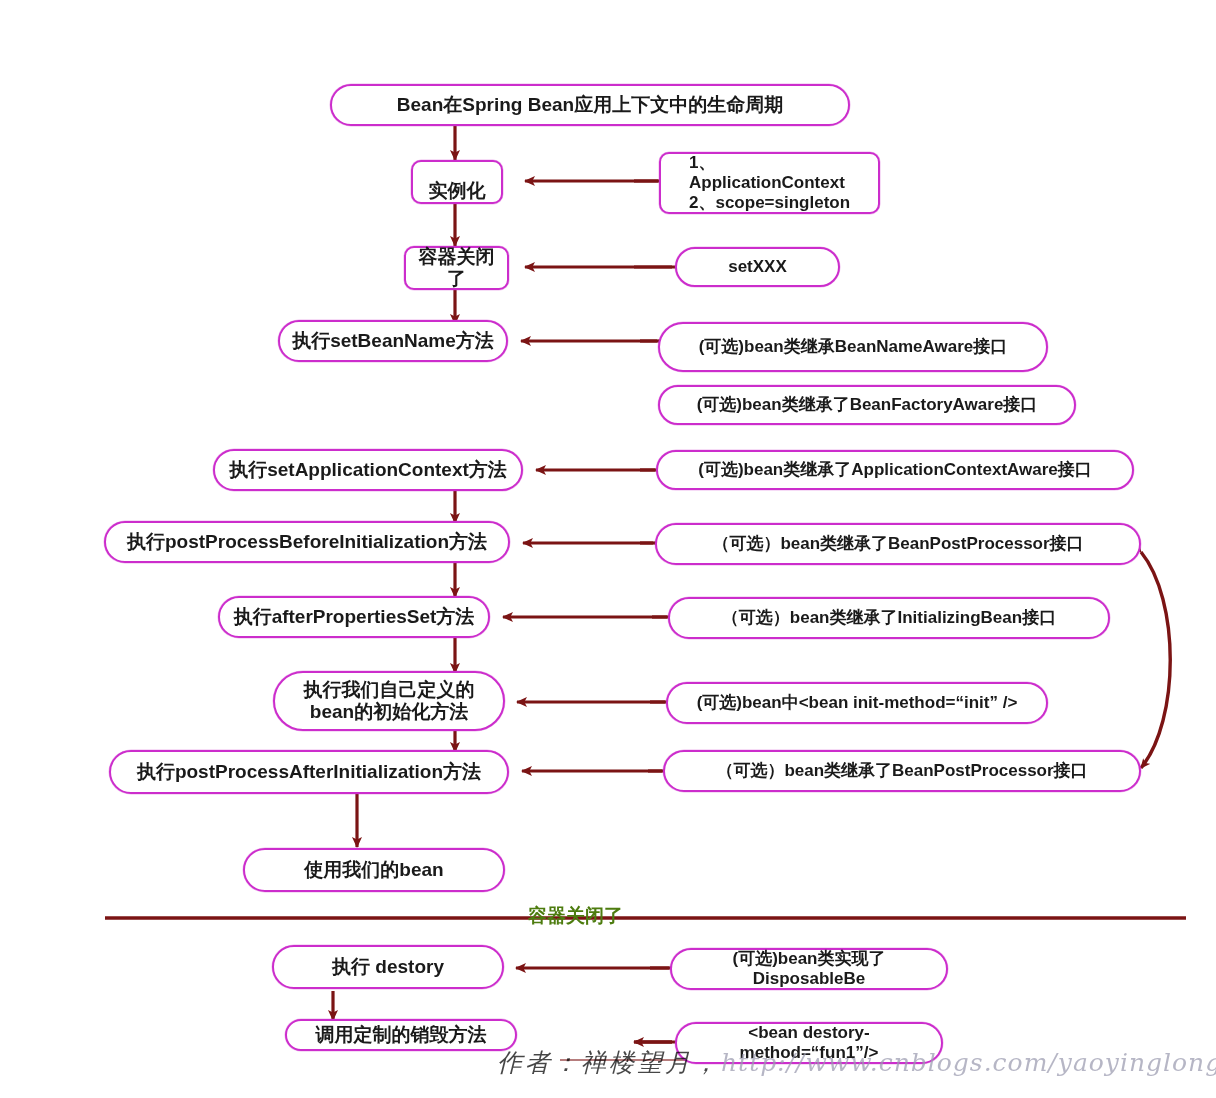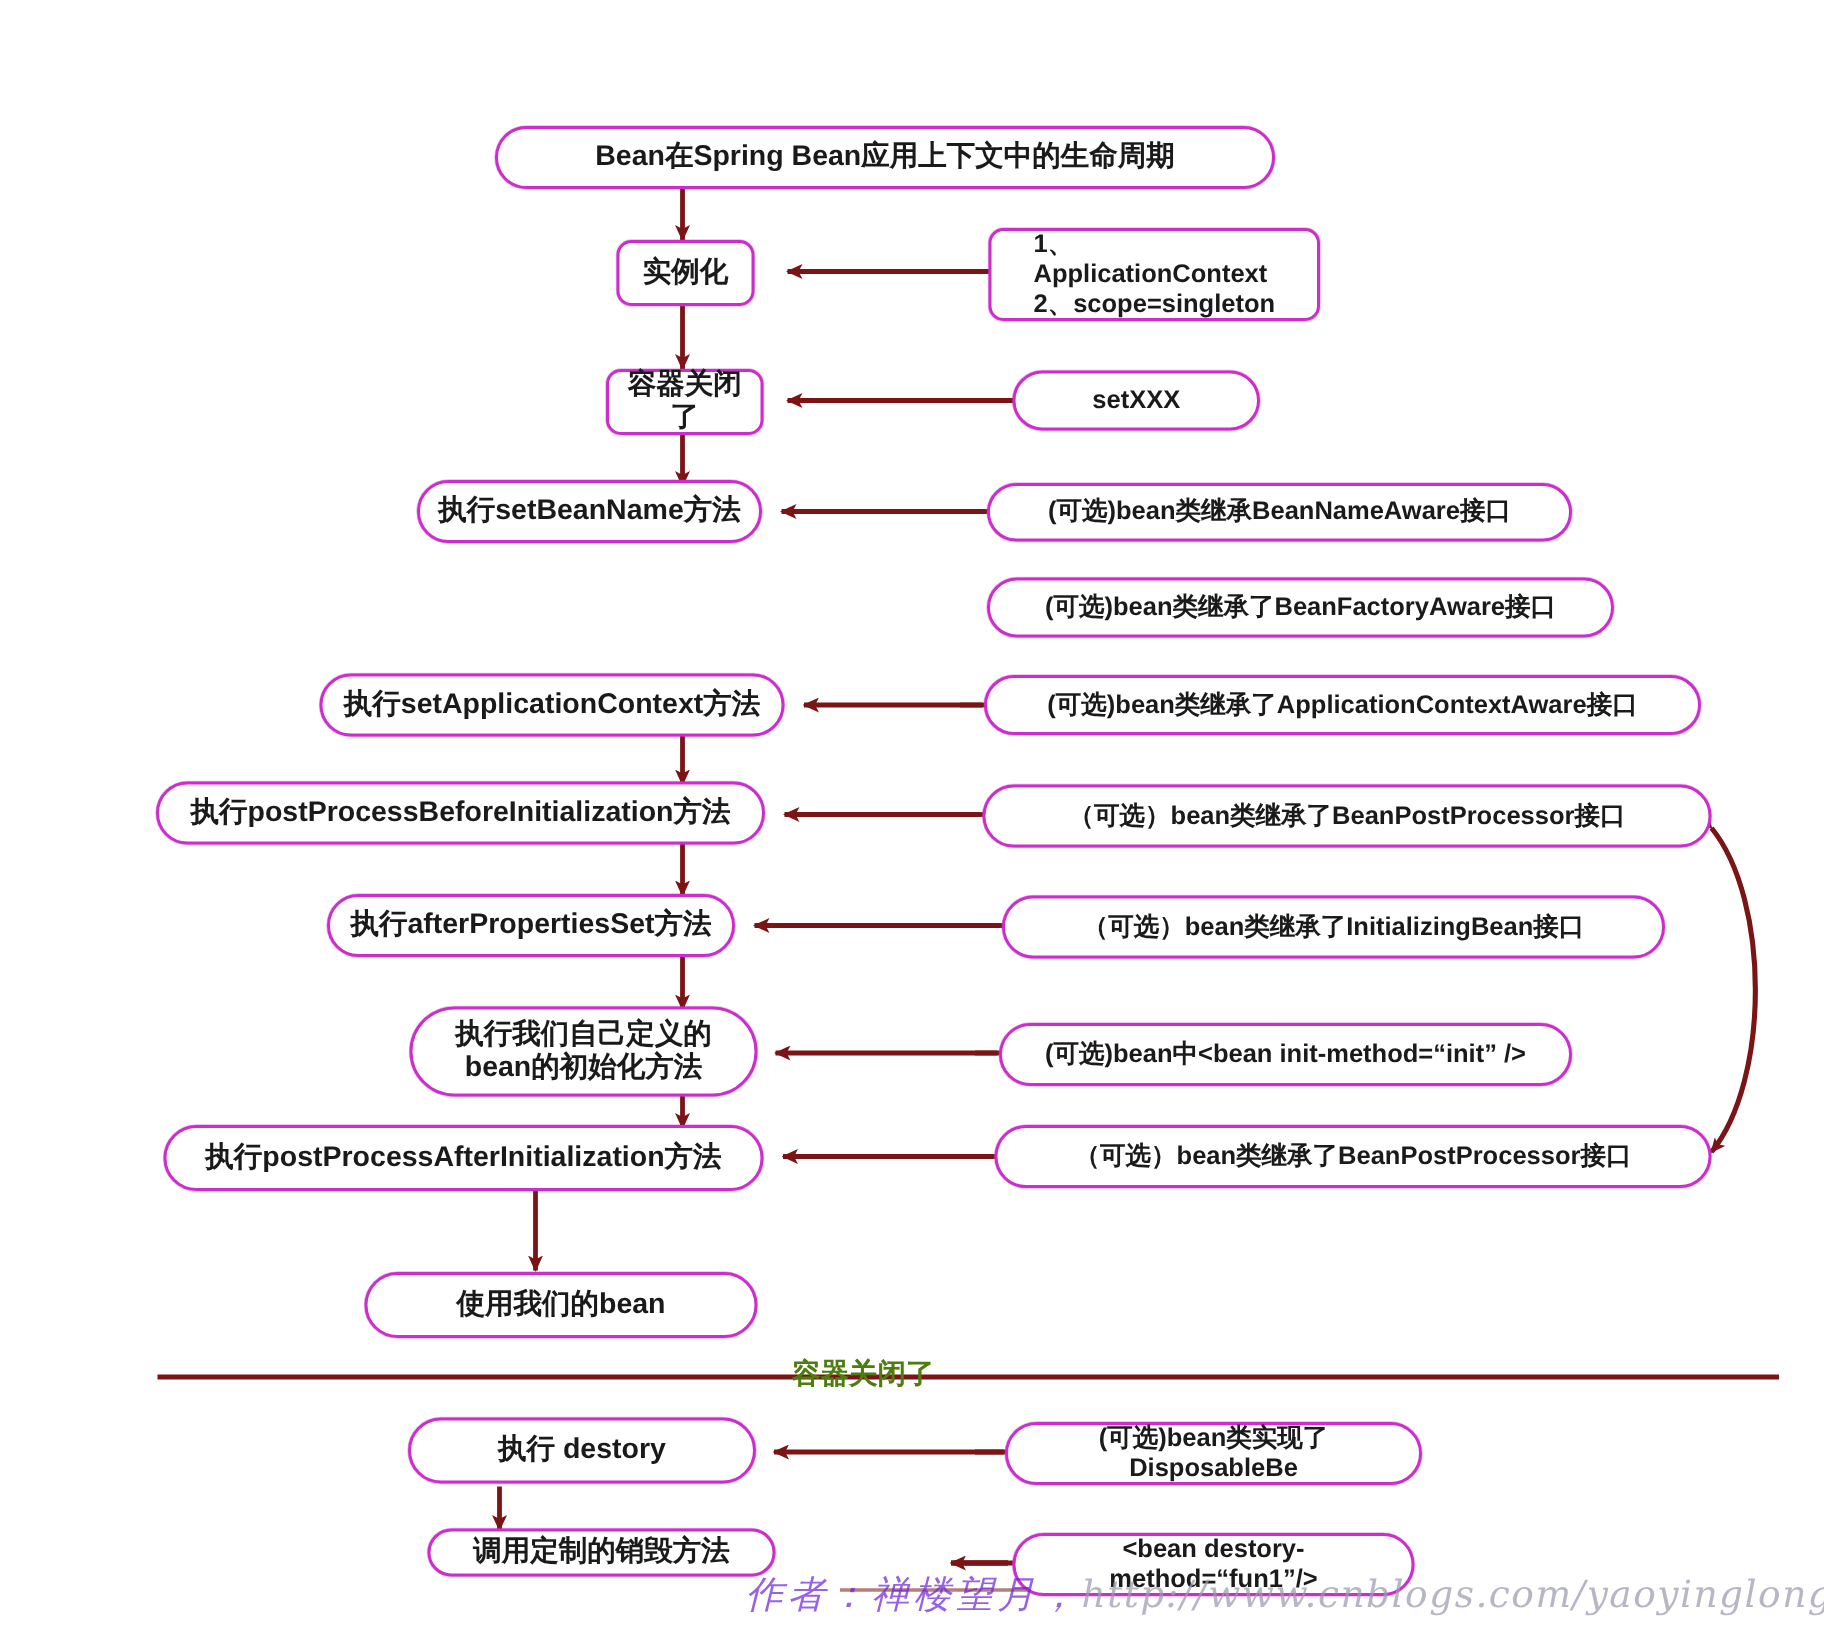--- a/index.html
+++ b/index.html
@@ -67,21 +67,21 @@
     color: #9b9bb0;
     opacity: 0.72;
     font-family: "DejaVu Serif", serif;
     font-style: italic;
     letter-spacing: 1px;
   }
   .watermark .wm-cn {
     font-family: "DejaVu Sans", sans-serif;
     font-style: italic;
     letter-spacing: 3px;
-    color: #6d28d9;
+    color: #000000;
     margin-top: 44px;
   }
 </style>
 </head>
 <body>
 
 <div id="canvas">
 
   <svg class="layer" viewBox="0 0 1216 1098">
     <defs>
@@ -133,21 +133,21 @@
 
     <line x1="105" y1="918" x2="1186" y2="918" stroke="#7b1414" stroke-width="3.4"></line>
 
     <line x1="560" y1="1060" x2="905" y2="1060" stroke="#7b1414" stroke-width="2.2" opacity="0.55"></line>
   </svg>
 
   <div class="node" style="left:330px; top:84px; width:520px; height:42px; font-size:19px;">
     <span class="txt">Bean在Spring Bean应用上下文中的生命周期</span>
   </div>
 
-  <div class="node rect" style="left:411px; top:160px; width:92px; height:44px; font-size:19px;">
+  <div class="node rect" style="left:411px; top:160px; width:92px; height:44px; font-size:19px;align-items:flex-end;">
     <span class="txt">实例化</span>
   </div>
 
   <div class="node rect" style="left:404px; top:246px; width:105px; height:44px; font-size:19px;">
     <span class="txt">容器关闭了</span>
   </div>
 
   <div class="node" style="left:278px; top:320px; width:230px; height:42px; font-size:19px;">
     <span class="txt">执行setBeanName方法</span>
   </div>
@@ -187,21 +187,21 @@
 
   <div class="node rect left-align" style="left:659px; top:152px; width:221px; height:62px; font-size:17px; padding-left:28px;">
     <span class="txt">1、ApplicationContext
 2、scope=singleton</span>
   </div>
 
   <div class="node" style="left:675px; top:247px; width:165px; height:40px; font-size:17px;">
     <span class="txt">setXXX</span>
   </div>
 
-  <div class="node" style="left:658px; top:322px; width:390px; height:39px; font-size:17px;text-align:center;">
+  <div class="node" style="left:658px; top:322px; width:390px; height:50px; font-size:17px;text-align:center;">
     <span class="txt">(可选)bean类继承BeanNameAware接口</span>
   </div>
 
   <div class="node" style="left:658px; top:385px; width:418px; height:40px; font-size:17px;">
     <span class="txt">(可选)bean类继承了BeanFactoryAware接口</span>
   </div>
 
   <div class="node" style="left:656px; top:450px; width:478px; height:40px; font-size:17px;">
     <span class="txt">(可选)bean类继承了ApplicationContextAware接口</span>
   </div>

